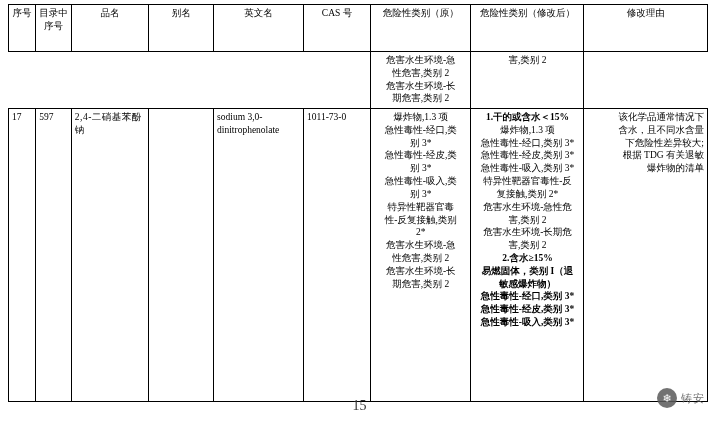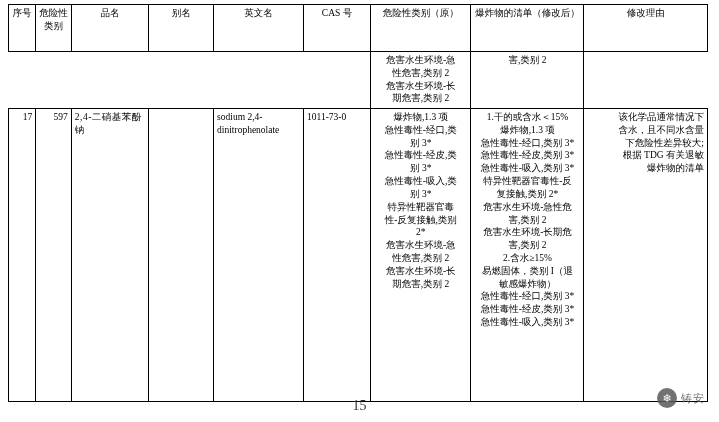--- a/index.html
+++ b/index.html
@@ -51,21 +51,21 @@
   .col-cat { width: 34px; }
   .col-name { width: 74px; }
   .col-alias { width: 62px; }
   .col-en { width: 86px; }
   .col-cas { width: 64px; }
   .col-orig { width: 96px; }
   .col-new { width: 108px; }
   .col-reason { width: 118px; }
 
   .cell-center {
-    text-align: right;
+    text-align: left;
     vertical-align: middle;
   }
   .cell-mid {
     vertical-align: middle;
   }
   .row-top td {
     height: 52px;
     border-top: none;
   }
   .row-top td.blank {
@@ -75,21 +75,21 @@
     border-top: none;
   }
   .row-main td {
     height: 288px;
   }
   .txt-line {
     display: block;
     white-space: nowrap;
   }
   .bold {
-    font-weight: normal;
+    font-weight: bold;
   }
   .name-cell {
     text-align: left;
     vertical-align: middle;
     letter-spacing: 0.5px;
   }
   .en-cell {
     text-align: left;
     vertical-align: middle;
     font-size: 9px;
@@ -156,27 +156,27 @@
       <col class="col-alias">
       <col class="col-en">
       <col class="col-cas">
       <col class="col-orig">
       <col class="col-new">
       <col class="col-reason">
     </colgroup>
     <thead>
       <tr>
         <th>序号</th>
-        <th>危险性类别</th>
+        <th>目录中序号</th>
         <th>品名</th>
         <th>别名</th>
         <th>英文名</th>
         <th>CAS 号</th>
         <th>危险性类别（原）</th>
-        <th>爆炸物的清单（修改后）</th>
+        <th>危险性类别（修改后）</th>
         <th>修改理由</th>
       </tr>
     </thead>
     <tbody>
       <tr class="row-top">
         <td class="blank"></td>
         <td class="blank"></td>
         <td class="blank"></td>
         <td class="blank"></td>
         <td class="blank"></td>
@@ -190,21 +190,21 @@
         <td class="new-cell">
             <span class="txt-line">害,类别 2</span>
           </td>
         <td class="blank"></td>
       </tr>
       <tr class="row-main">
         <td class="cell-center">17</td>
         <td class="cell-center">597</td>
         <td class="name-cell">2,4-二硝基苯酚钠</td>
         <td class="cell-mid"></td>
-        <td class="en-cell">sodium 2,4-dinitrophenolate</td>
+        <td class="en-cell">sodium 3,0-dinitrophenolate</td>
         <td class="cell-mid" style="text-align:left;">1011-73-0</td>
         <td class="orig-cell">
             <span class="txt-line">爆炸物,1.3 项</span>
             <span class="txt-line">急性毒性-经口,类</span>
             <span class="txt-line">别 3*</span>
             <span class="txt-line">急性毒性-经皮,类</span>
             <span class="txt-line">别 3*</span>
             <span class="txt-line">急性毒性-吸入,类</span>
             <span class="txt-line">别 3*</span>
             <span class="txt-line">特异性靶器官毒</span>

